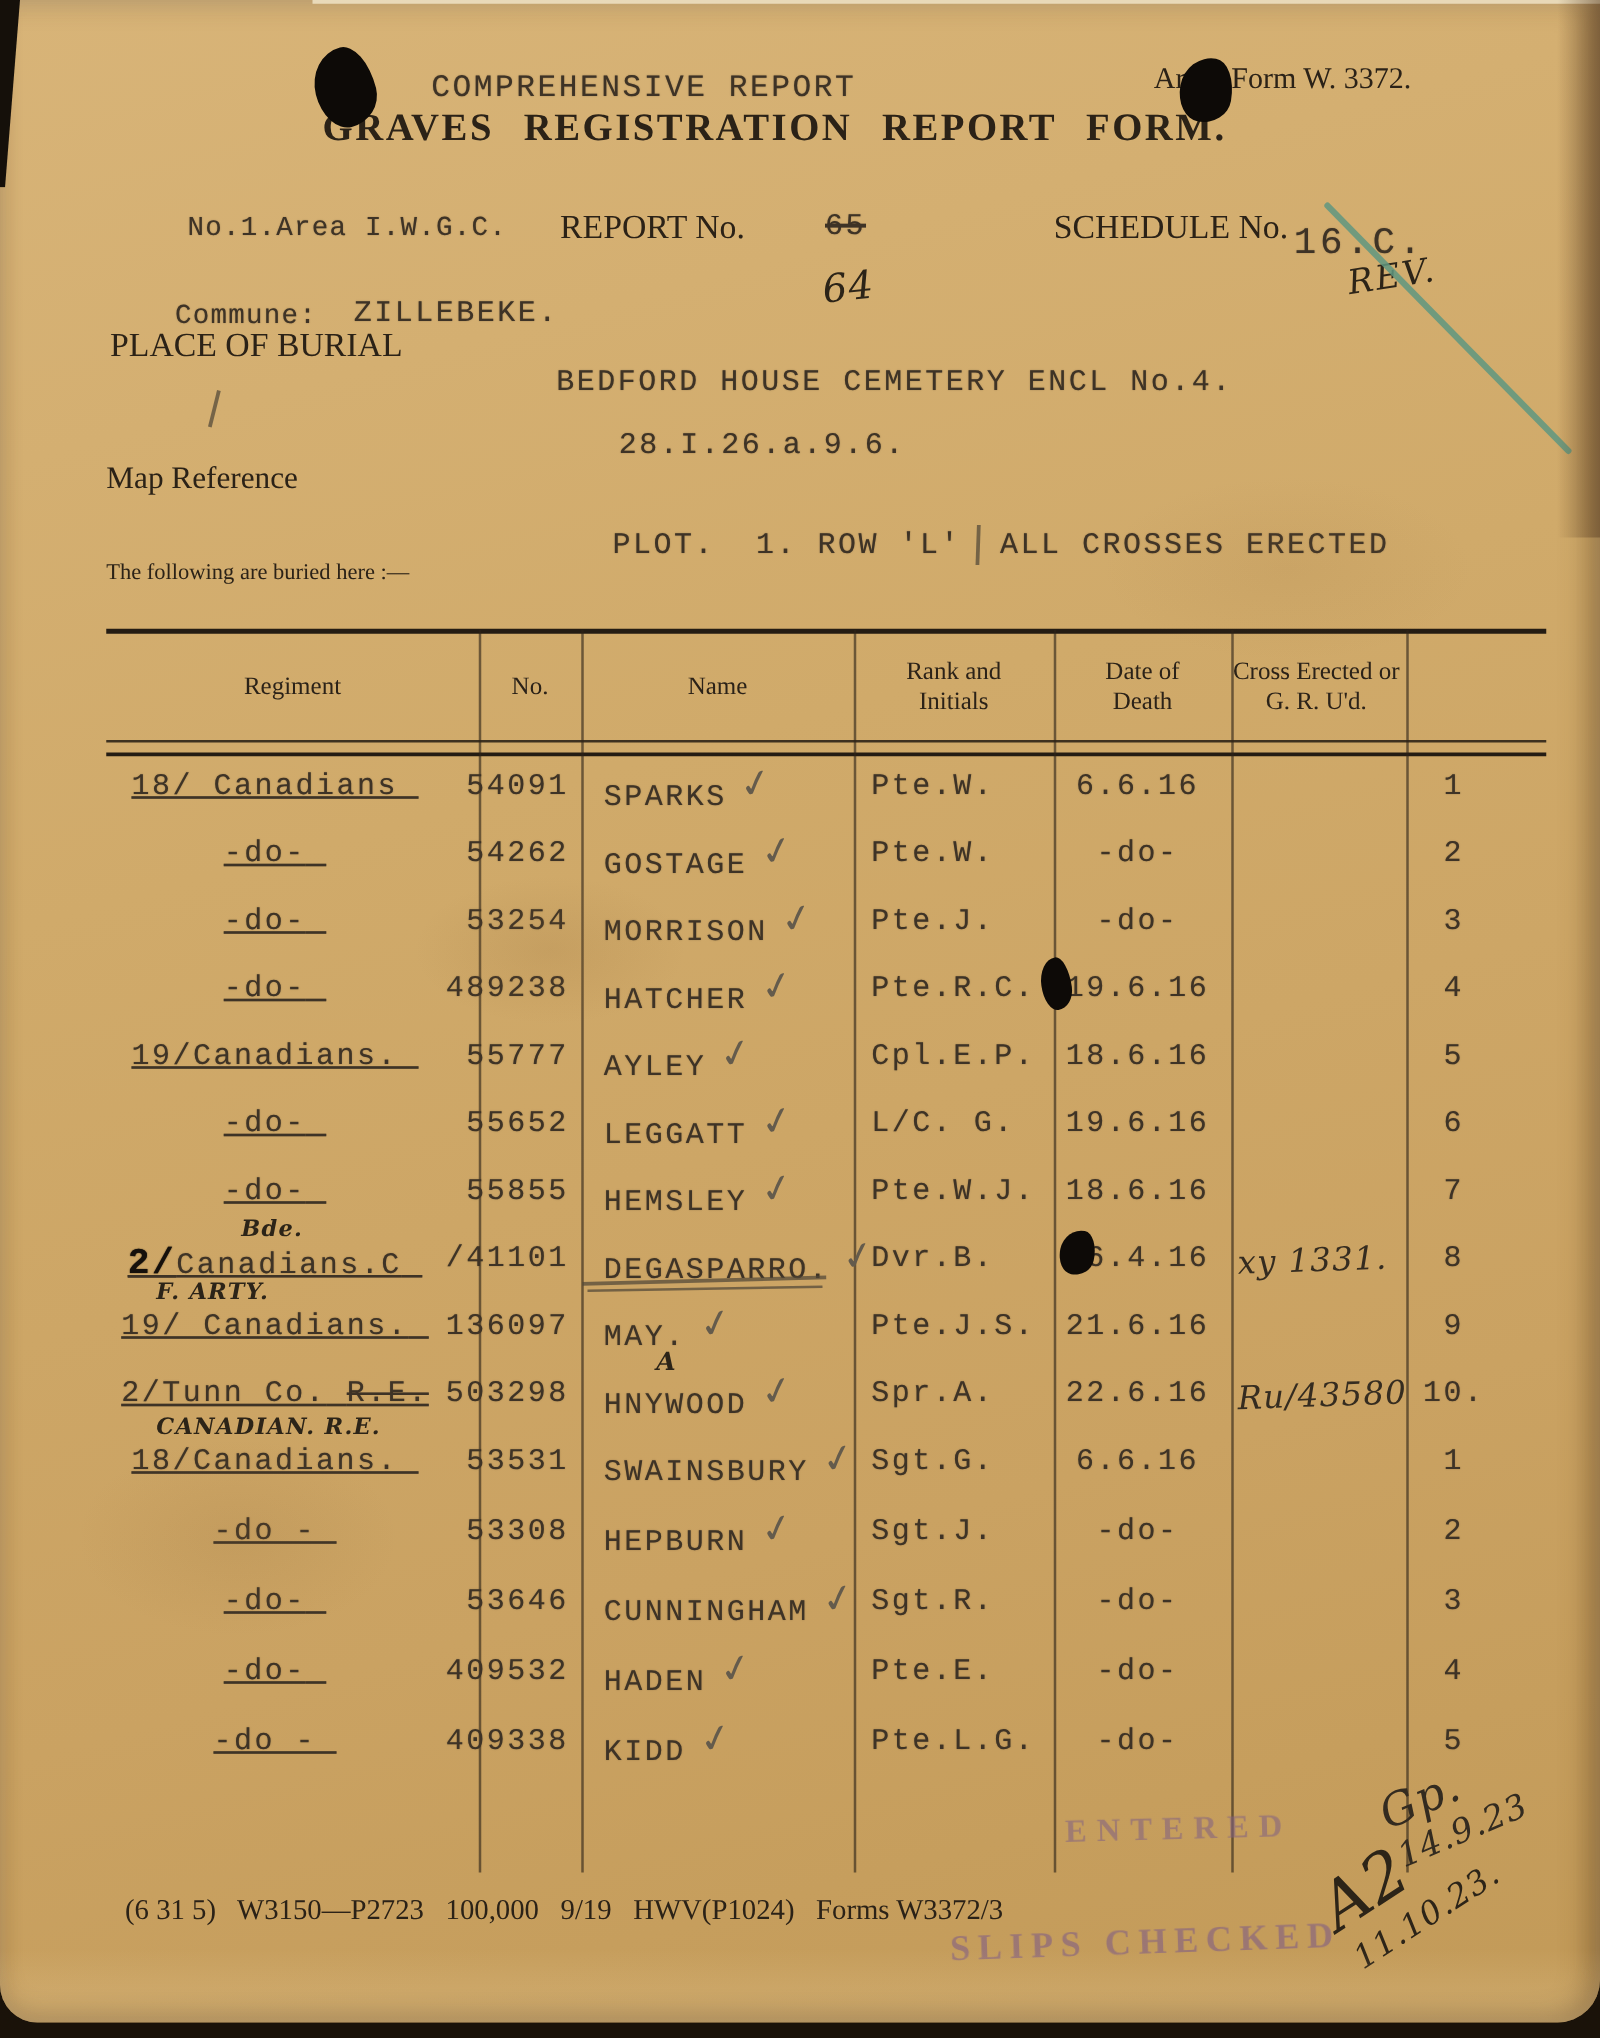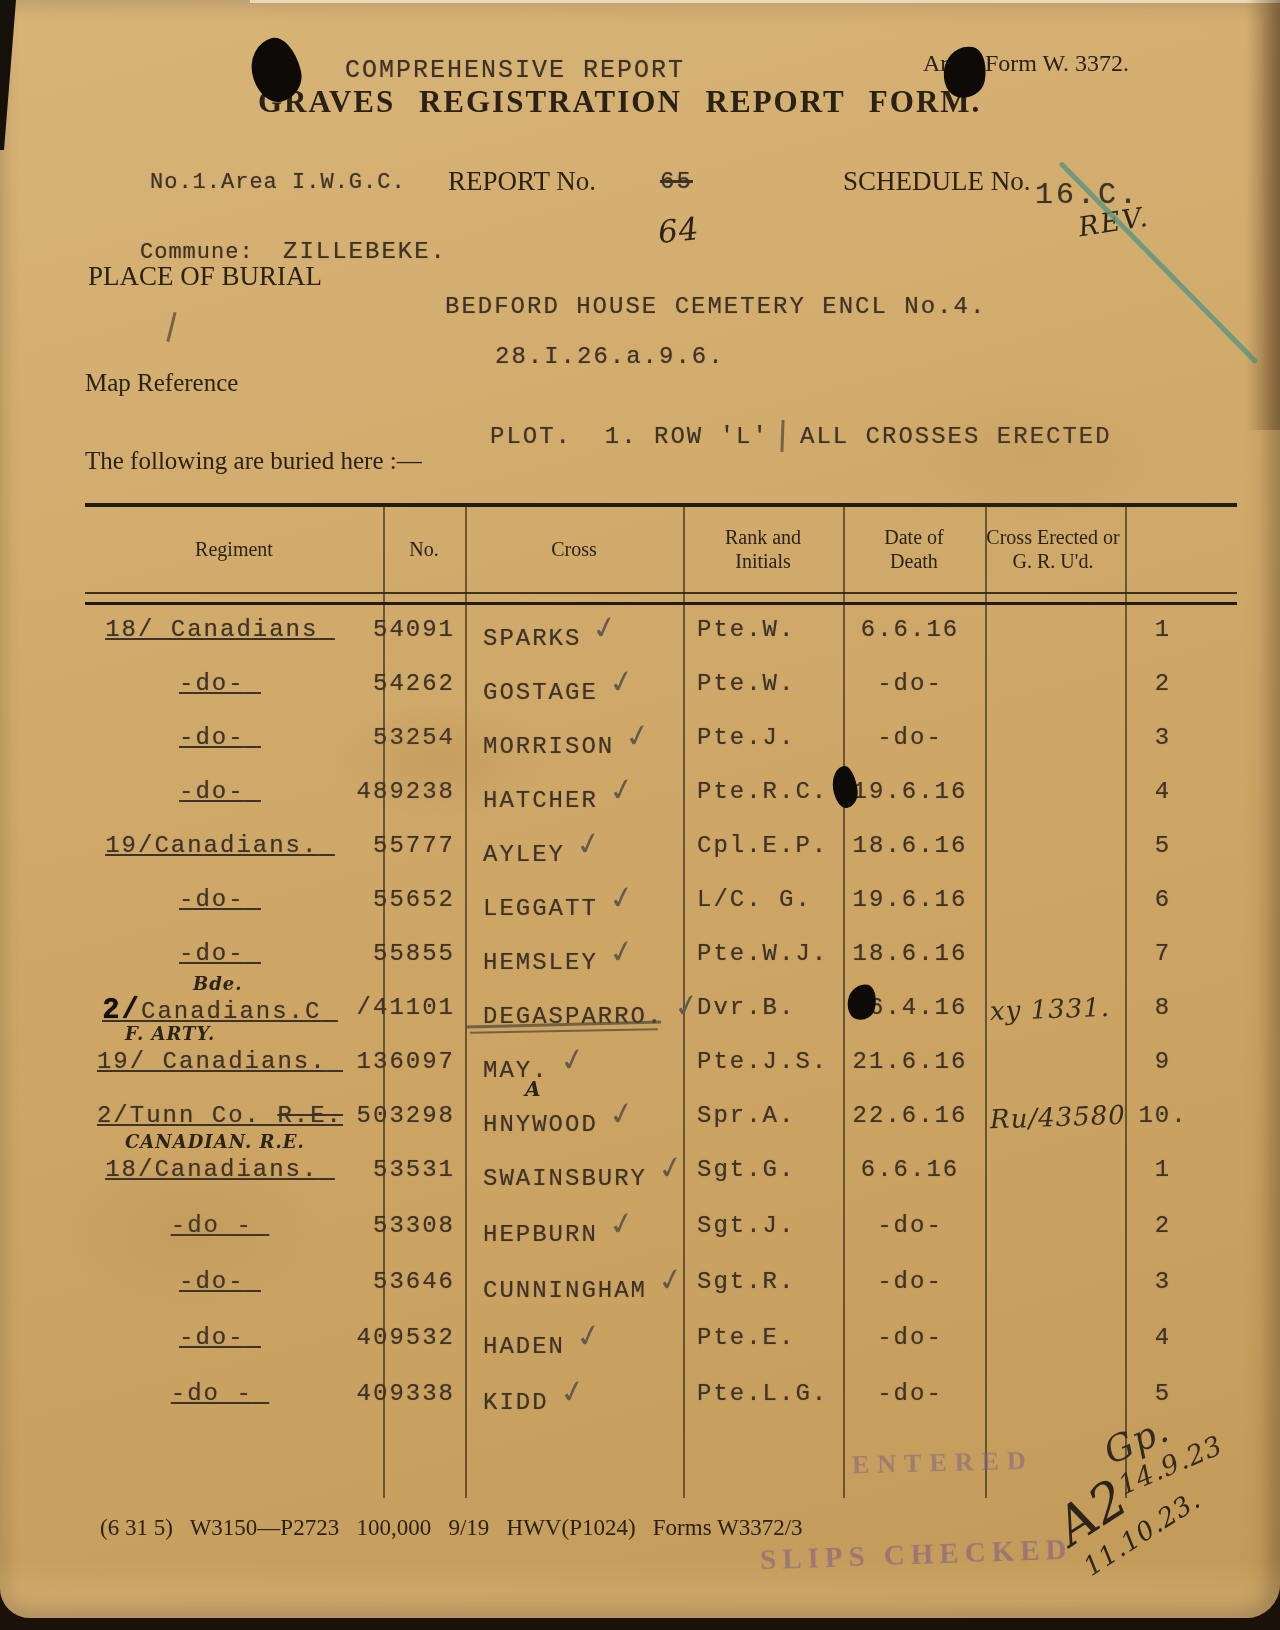--- a/index.html
+++ b/index.html
@@ -74,35 +74,35 @@
   <div class="abs ann red" style="left:1078px;top:206px;font-size:27px;transform:rotate(-9deg);font-weight:normal;letter-spacing:2px;">REV.</div>
 
   <div class="abs typed sm" style="left:140px;top:240px;">Commune:</div>
   <div class="abs typed" style="left:283px;top:238px;">ZILLEBEKE.</div>
   <div class="abs printed" style="left:88px;top:261px;font-size:27px;">PLACE OF BURIAL</div>
   <div class="abs typed" style="left:445px;top:293px;">BEDFORD HOUSE CEMETERY ENCL No.4.</div>
   <div class="abs typed" style="left:495px;top:343px;">28.I.26.a.9.6.</div>
   <div class="abs printed" style="left:85px;top:369px;font-size:25px;">Map Reference</div>
   <div class="abs typed" style="left:490px;top:423px;">PLOT.  1. ROW 'L'</div>
   <div class="abs typed" style="left:800px;top:423px;">ALL CROSSES ERECTED</div>
-  <div class="abs printed" style="left:85px;top:447px;font-size:25px;">The following are buried here :—</div>
+  <div class="abs printed" style="left:85px;top:447px;font-size:18px;">The following are buried here :—</div>
 
   <div class="hrule" style="top:503px;height:4px;"></div>
   <div class="hrule" style="top:592px;height:2px;opacity:.85;"></div>
   <div class="hrule" style="top:602px;height:3px;"></div>
   <div class="vline" style="left:383px;"></div>
   <div class="vline" style="left:465px;"></div>
   <div class="vline" style="left:683px;"></div>
   <div class="vline" style="left:843px;"></div>
   <div class="vline" style="left:985px;"></div>
   <div class="vline" style="left:1125px;"></div>
 
   <div class="thead-cell" style="left:85px;width:298px;">Regiment</div>
   <div class="thead-cell" style="left:383px;width:82px;">No.</div>
-  <div class="thead-cell" style="left:465px;width:218px;">Cross</div>
+  <div class="thead-cell" style="left:465px;width:218px;">Name</div>
   <div class="thead-cell" style="left:683px;width:130px;margin-left:15px;">Rank and Initials</div>
   <div class="thead-cell" style="left:843px;width:112px;margin-left:15px;">Date of Death</div>
   <div class="thead-cell" style="left:985px;width:136px;">Cross Erected or G. R. U'd.</div>
 
   <div id="rows">
     <div>
 
         <div class="trow">
           <span class="cell c-reg"><span>18/ Canadians</span> </span>
 

